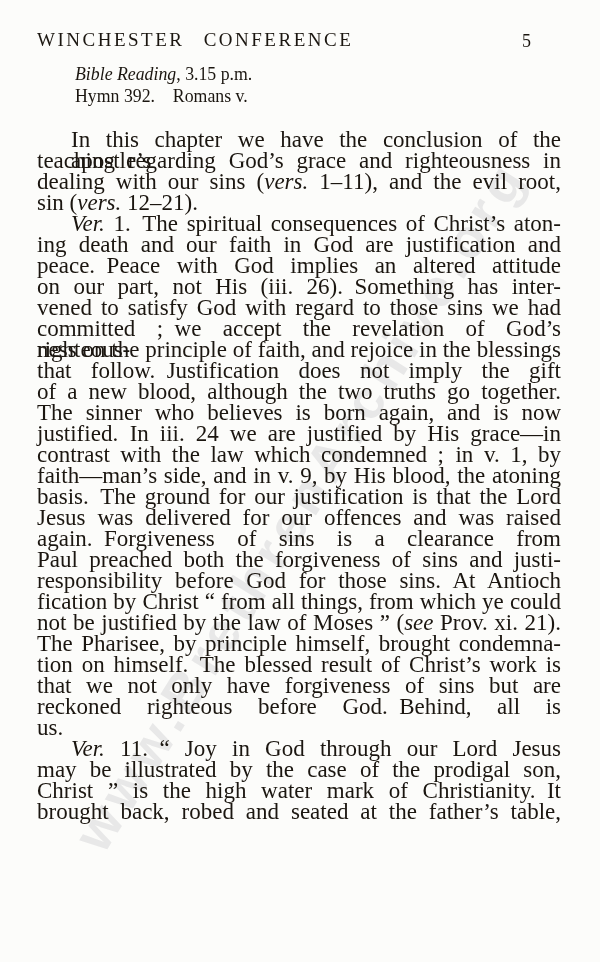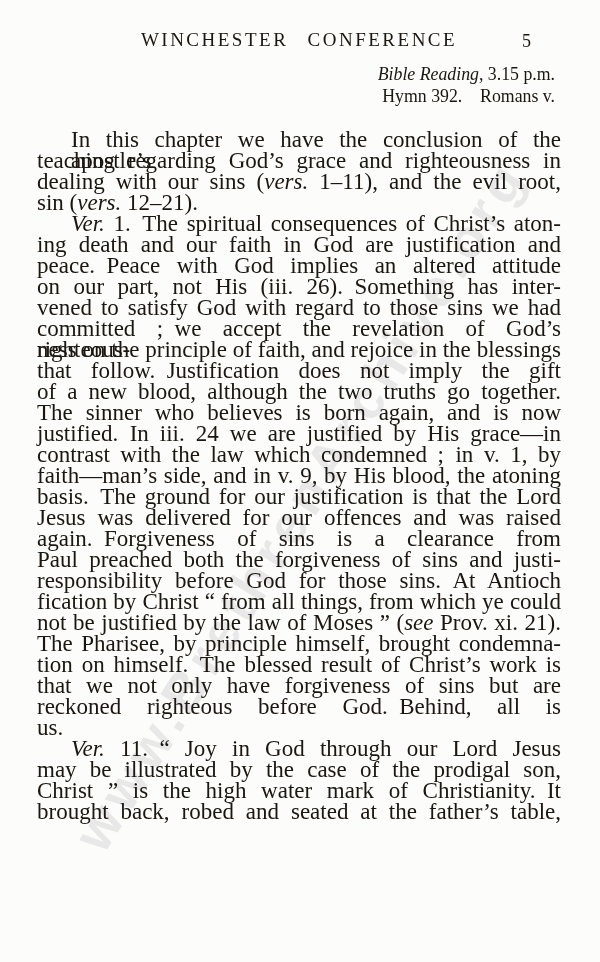--- a/index.html
+++ b/index.html
@@ -27,21 +27,21 @@
     letter-spacing:6px;
     color:var(--wm);
     white-space:nowrap;
     z-index:0;
     user-select:none;
   }
   .print{position:relative;z-index:1;}
   .header{
     position:absolute;
     left:37px;top:28px;width:524px;
-    text-align:center;
+    text-align:left;
     font-size:19px;
     letter-spacing:2.5px;
     word-spacing:12px;
     line-height:24px;
   }
   .pagenum{
     position:absolute;
     right:30px;top:1px;
     letter-spacing:0;word-spacing:0;
     font-size:18px;
@@ -59,21 +59,21 @@
     line-height:21px;
   }
   .jline{
     text-align:justify;
     text-align-last:justify;
     height:21px;
     white-space:normal;
   }
   .jline.endline{text-align-last:left;}
   .jline.indent{padding-left:34px;}
-  .mline{white-space:nowrap;text-align:right;}
+  .mline{white-space:nowrap;}
   i{font-style:italic;}
 </style>
 </head>
 <body>
 
 <div class="page">
   <div class="watermark">www.BrethrenArchive.org</div>
   <div class="print">
     <div class="header">
       <span>WINCHESTER CONFERENCE</span>

